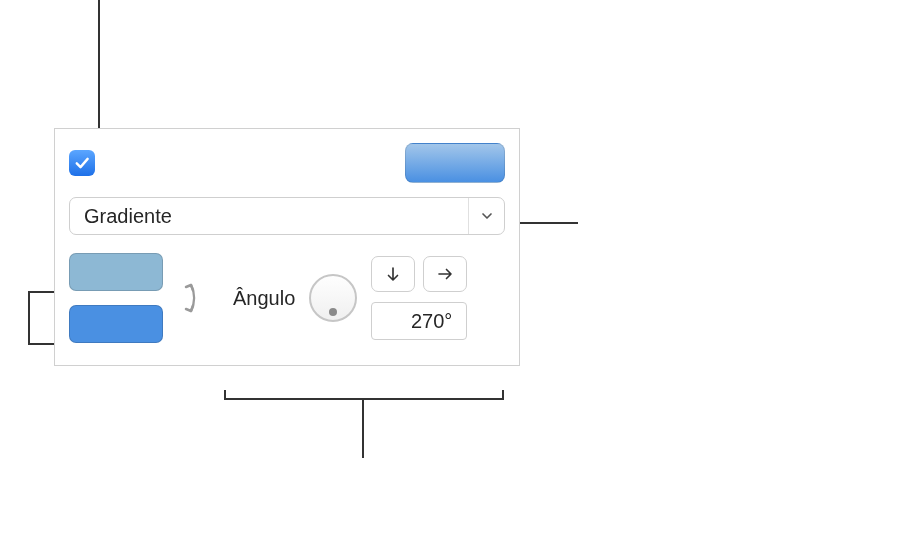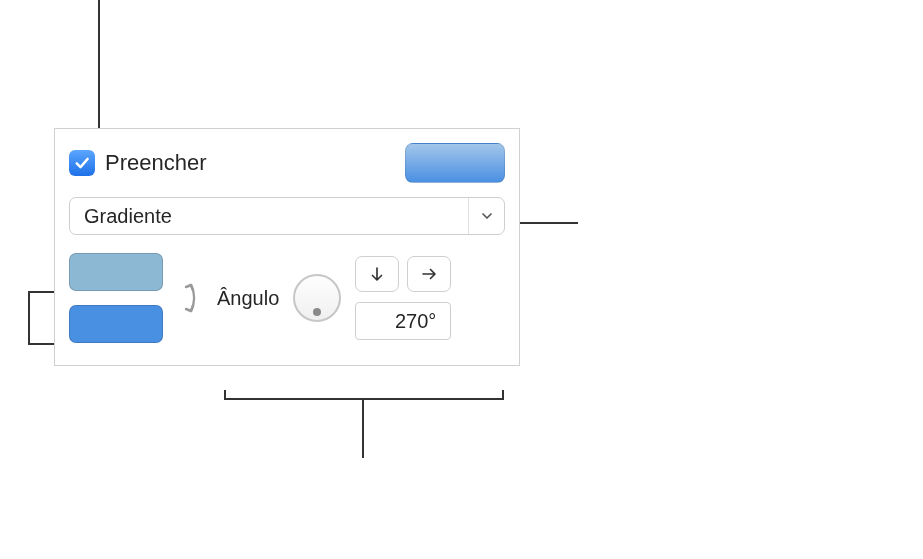--- a/index.html
+++ b/index.html
@@ -83,21 +83,21 @@
       width: 36px;
       height: 100%;
       border-left: 1px solid #e0e0e0;
       display: flex;
       align-items: center;
       justify-content: center;
     }
     .controls-row {
       display: flex;
       align-items: flex-start;
-      gap: 18px;
+      gap: 34px;
     }
     .color-stops {
       display: flex;
       align-items: center;
       gap: 6px;
     }
     .stops-column {
       display: flex;
       flex-direction: column;
       gap: 14px;
@@ -262,21 +262,20 @@
 
 <div class="panel">
 
   <div class="header-row">
     <div class="checkbox-label">
       <button class="checkbox">
         <svg viewBox="0 0 24 24">
           <path d="M5 12.5 L10 17.5 L19.5 6.5" stroke="#ffffff" stroke-width="3.2" fill="none" stroke-linecap="round" stroke-linejoin="round"></path>
         </svg>
       </button>
-      <span class="checkbox-text">Preencher</span>
     </div>
     <div class="preview-swatch"></div>
   </div>
 
   <div class="dropdown">
     <span class="dropdown-text">Gradiente</span>
     <span class="dropdown-arrow">
       <svg width="16" height="16" viewBox="0 0 24 24">
         <path d="M6 9 L12 15 L18 9" stroke="#555" stroke-width="2.5" fill="none" stroke-linecap="round" stroke-linejoin="round"></path>
       </svg>

